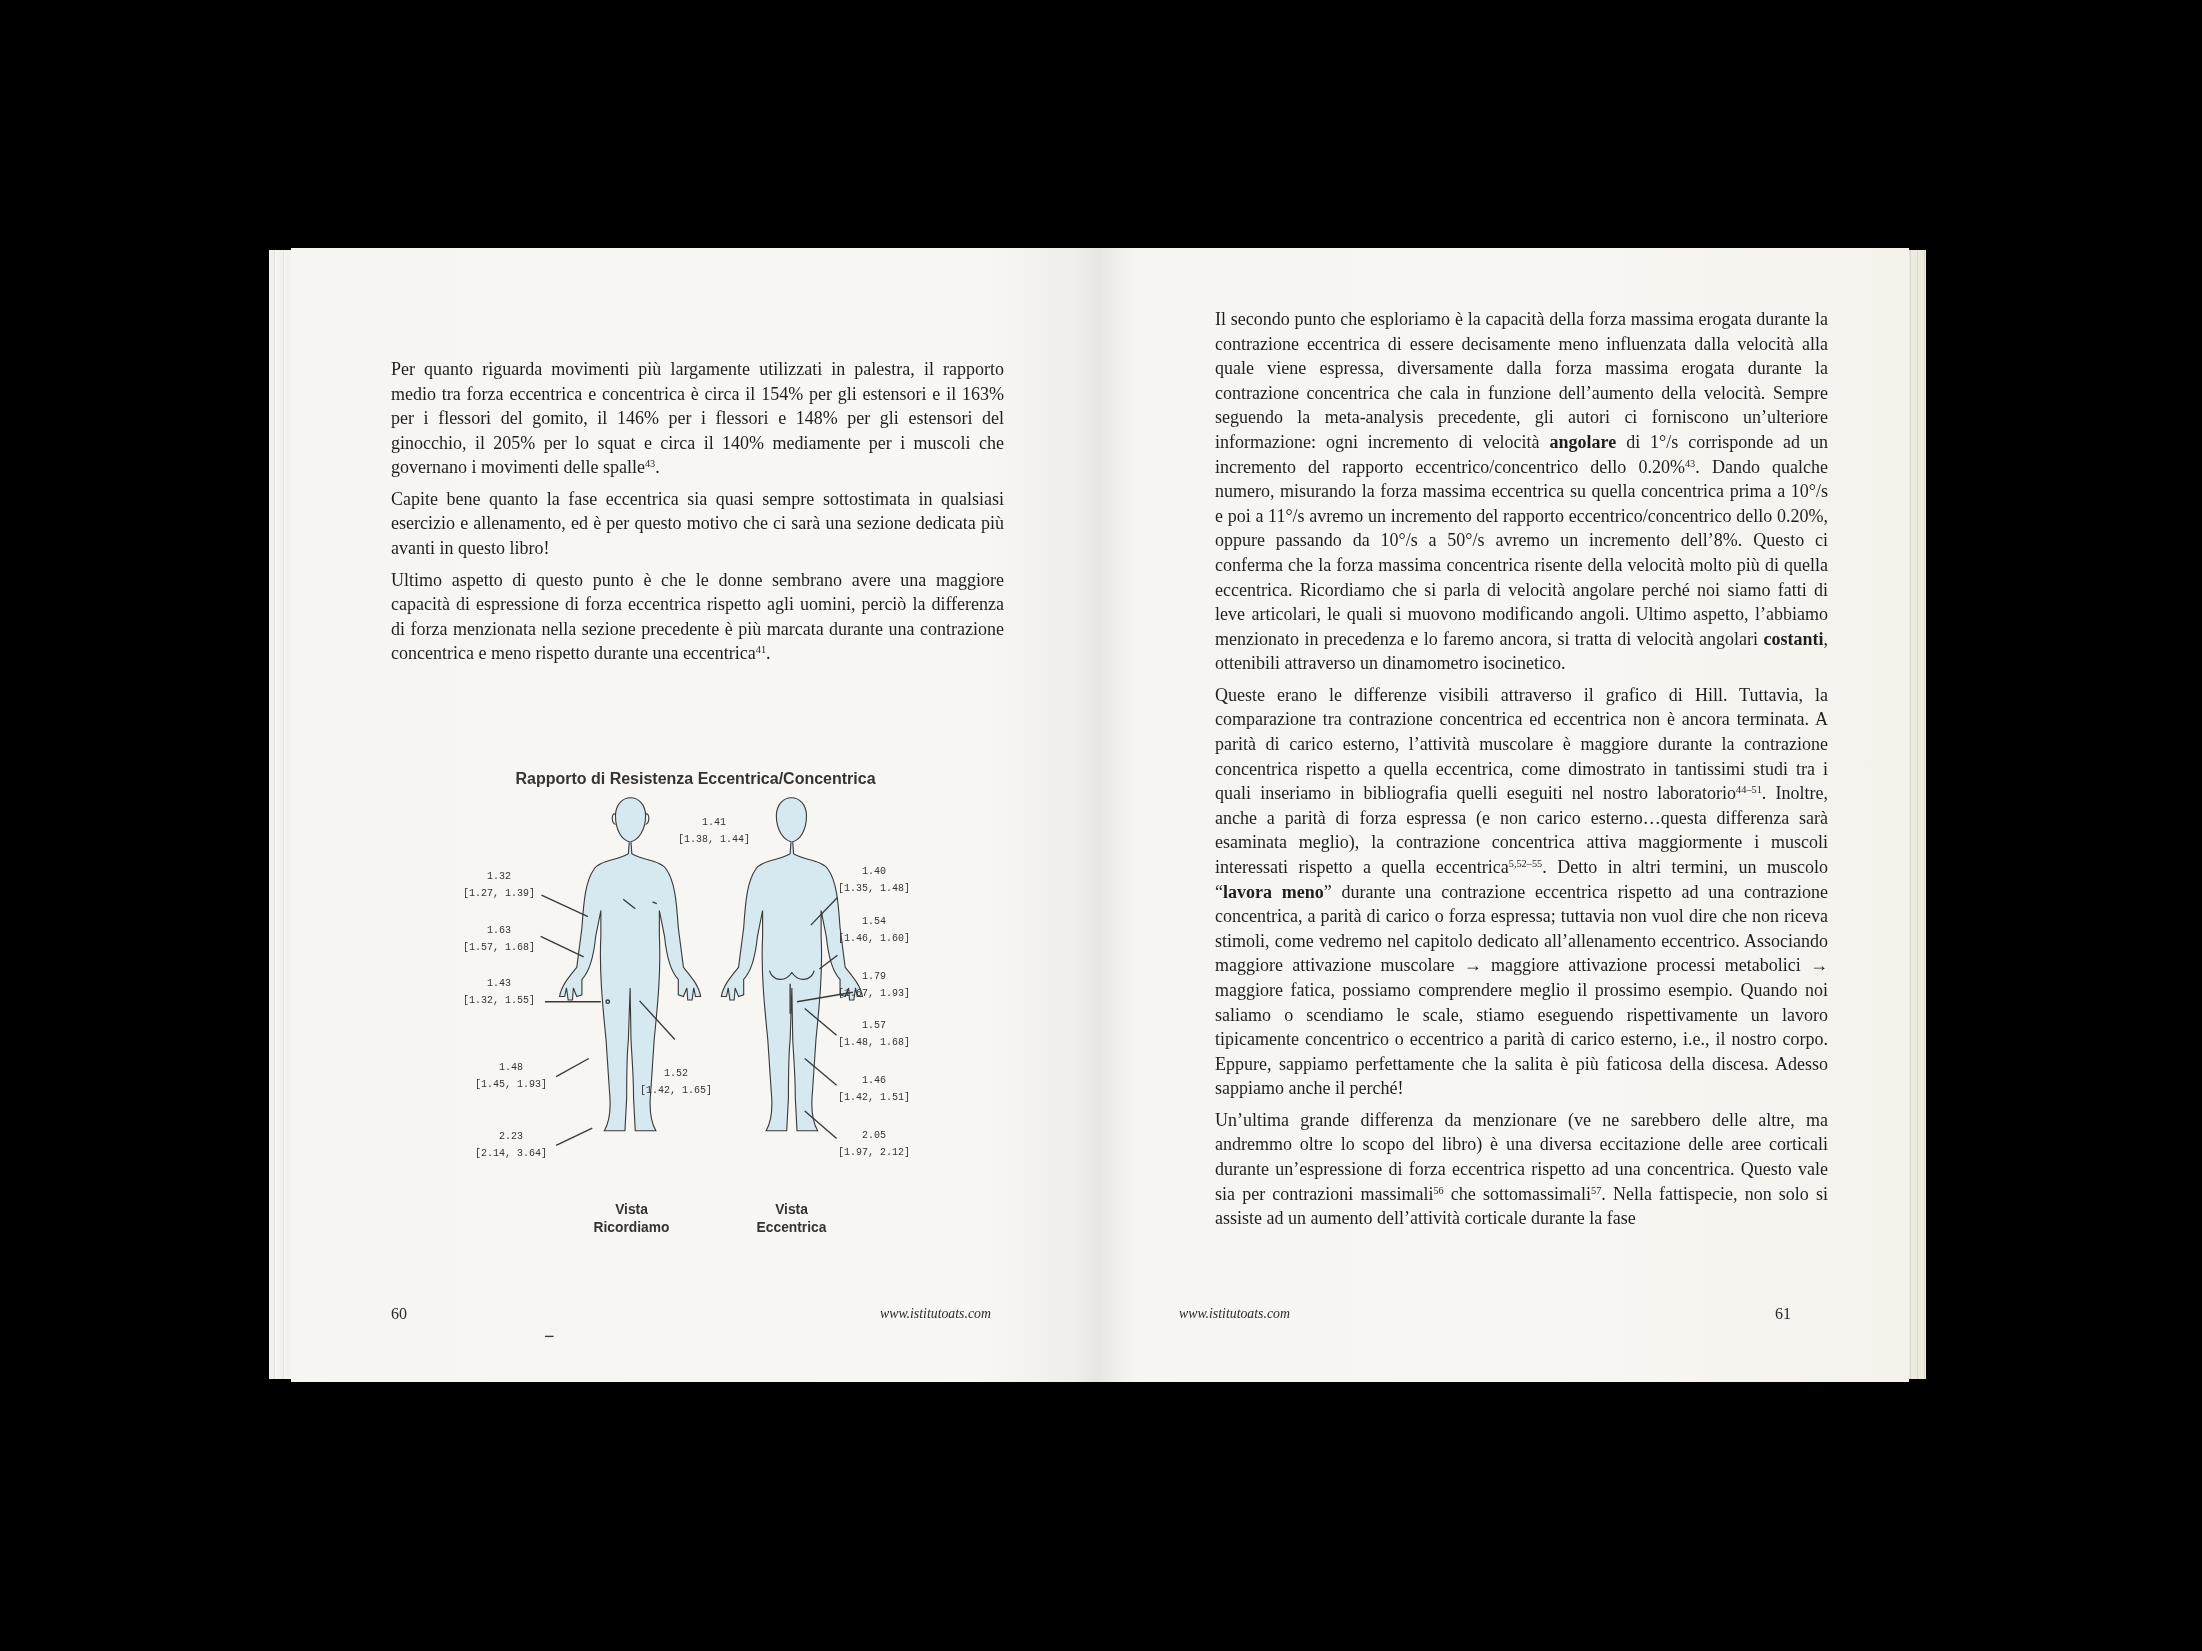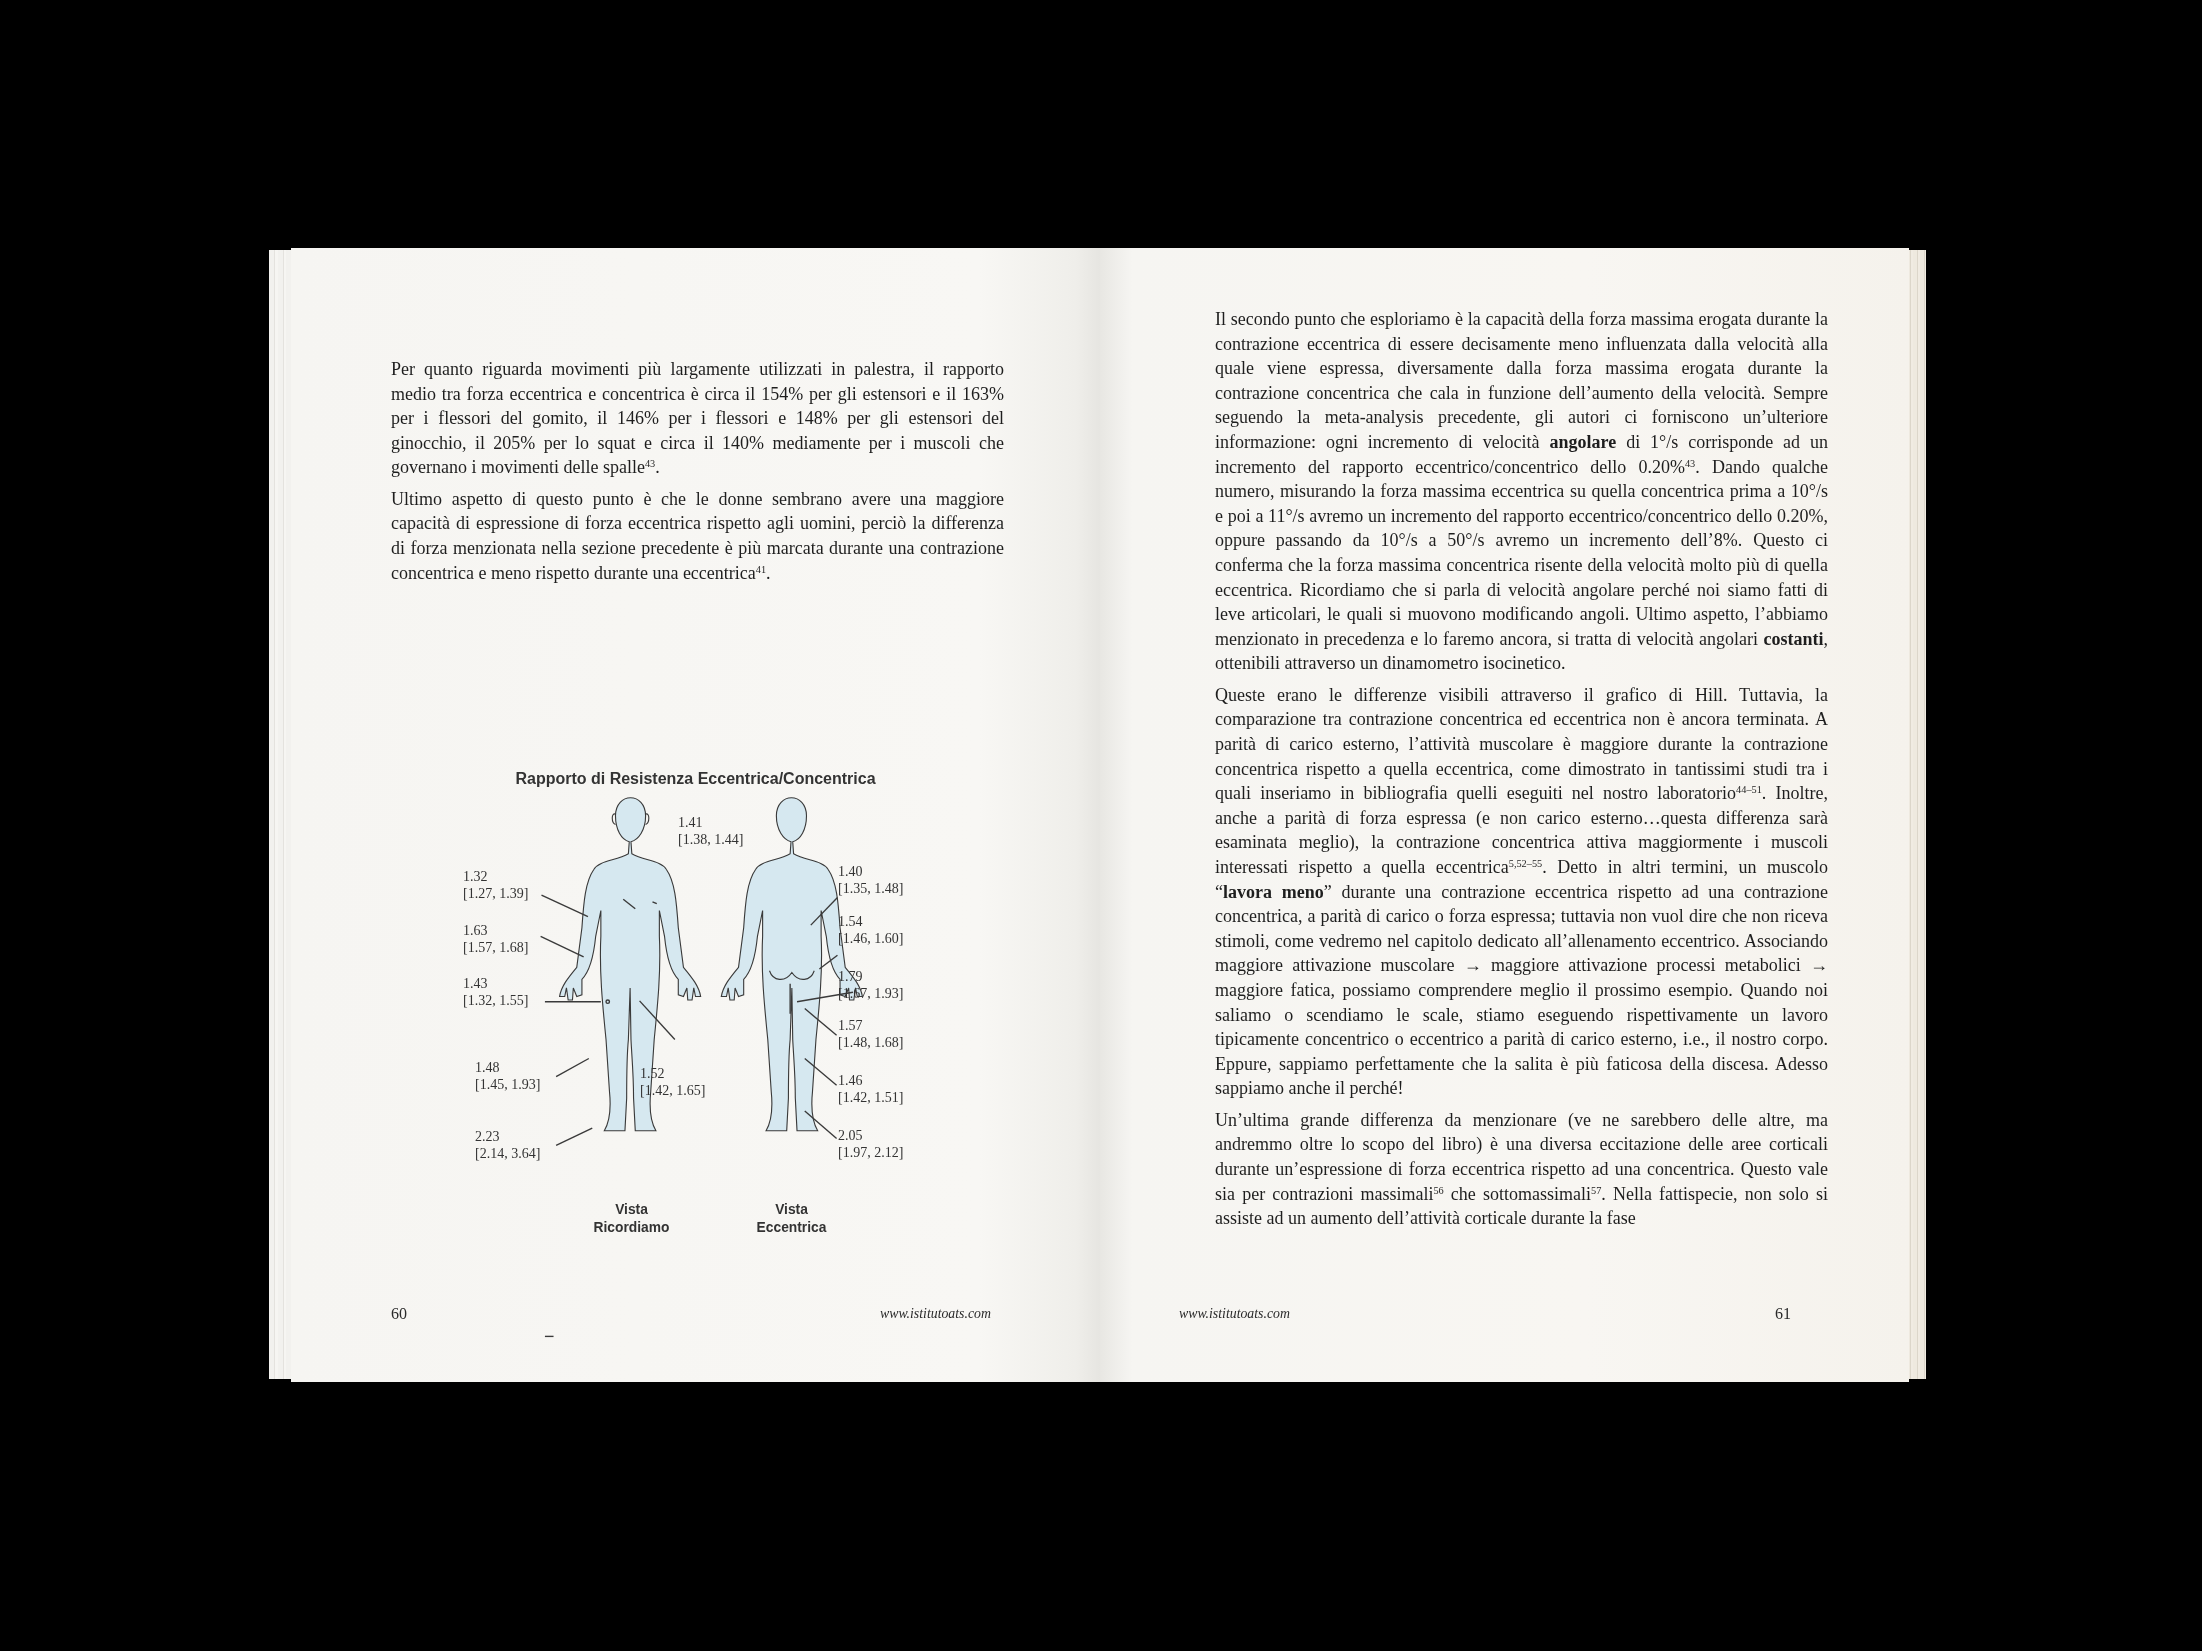--- a/index.html
+++ b/index.html
@@ -41,38 +41,39 @@
   }
   .url {
     position:absolute; font-size:13.8px; font-style:italic; color:#2a2a2a;
   }
   .figure-title {
     position:absolute; left:0; top:522px; width:809px; text-align:center;
     font-family:"Liberation Sans","DejaVu Sans",sans-serif; font-weight:bold; font-size:16px; color:#333;
   }
   .figure-area { position:absolute; left:0; top:0; width:809px; height:1134px; }
   .lbl {
-    position:absolute; font-family:Liberation Serif, serif; font-size:14px; color:#333;
-    line-height:17px; white-space:nowrap;
+    position:absolute; font-family:Liberation Mono, monospace; font-size:10px; color:#333;
+    text-align:center; line-height:17px; white-space:nowrap;
   }
   .view-lbl {
     position:absolute; font-family:"Liberation Sans","DejaVu Sans",sans-serif; font-weight:bold; font-size:13.8px;
     color:#333; text-align:center; line-height:18px;
   }
   svg.bodies { position:absolute; left:0; top:0; }
 </style>
 </head>
 <body>
 
 <div class="page-stack-left"></div>
 <div class="page-stack-right"></div>
 
 <div class="page page-left">
   <div class="text-block left-text">
     <p><span>Per quanto riguarda movimenti più largamente utilizzati in palestra, il rapporto medio tra forza eccentrica e concentrica è circa il 154% per gli estensori e il 163% per i flessori del gomito, il 146% per i flessori e 148% per gli estensori del ginocchio, il 205% per lo squat e circa il 140% mediamente per i muscoli che governano i movimenti delle spalle</span><sup>43</sup>.</p>
+    <p>Capite bene quanto la fase eccentrica sia quasi sempre sottostimata in qualsiasi esercizio e allenamento, ed è per questo motivo che ci sarà una sezione dedicata più avanti in questo libro!</p>
     <p><span>Ultimo aspetto di questo punto è che le donne sembrano avere una maggiore capacità di espressione di forza eccentrica rispetto agli uomini, perciò la differenza di forza menzionata nella sezione precedente è più marcata durante una contrazione concentrica e meno rispetto durante una eccentrica</span><sup>41</sup>.</p>
   </div>
 
   <div class="figure-area">
     <div class="figure-title">Rapporto di Resistenza Eccentrica/Concentrica</div>
 
     <svg class="bodies" width="809" height="1134" viewBox="0 0 940 1318">
       <g fill="#d6e8f0" stroke="#3a3a3a" stroke-width="1.3">
 
         <path d="M377 660 C377 632 412 632 412 660 C412 676 404 688 395 690 L396 704 C410 712 430 712 436 722 C446 736 448 760 450 790 L456 836 C466 848 474 858 476 870 L470 870 L468 860 L466 874 L461 874 L460 860 L456 870 L450 868 L450 850 C440 840 436 820 434 800 L428 770 L428 800 C430 840 426 880 422 920 L418 980 C416 1000 418 1016 424 1026 L400 1026 L398 988 C398 960 396 940 395 920 L394 860 L392 920 C390 940 390 960 390 988 L388 1026 L364 1026 C370 1016 372 1000 370 980 L366 920 C362 880 358 840 360 800 L360 770 L354 800 C352 820 348 840 338 850 L338 868 L332 870 L328 860 L327 874 L322 874 L320 860 L318 870 L312 870 C314 858 322 848 332 836 L338 790 C340 760 342 736 352 722 C358 712 378 712 392 704 L393 690 C384 688 377 676 377 660 Z"></path>

